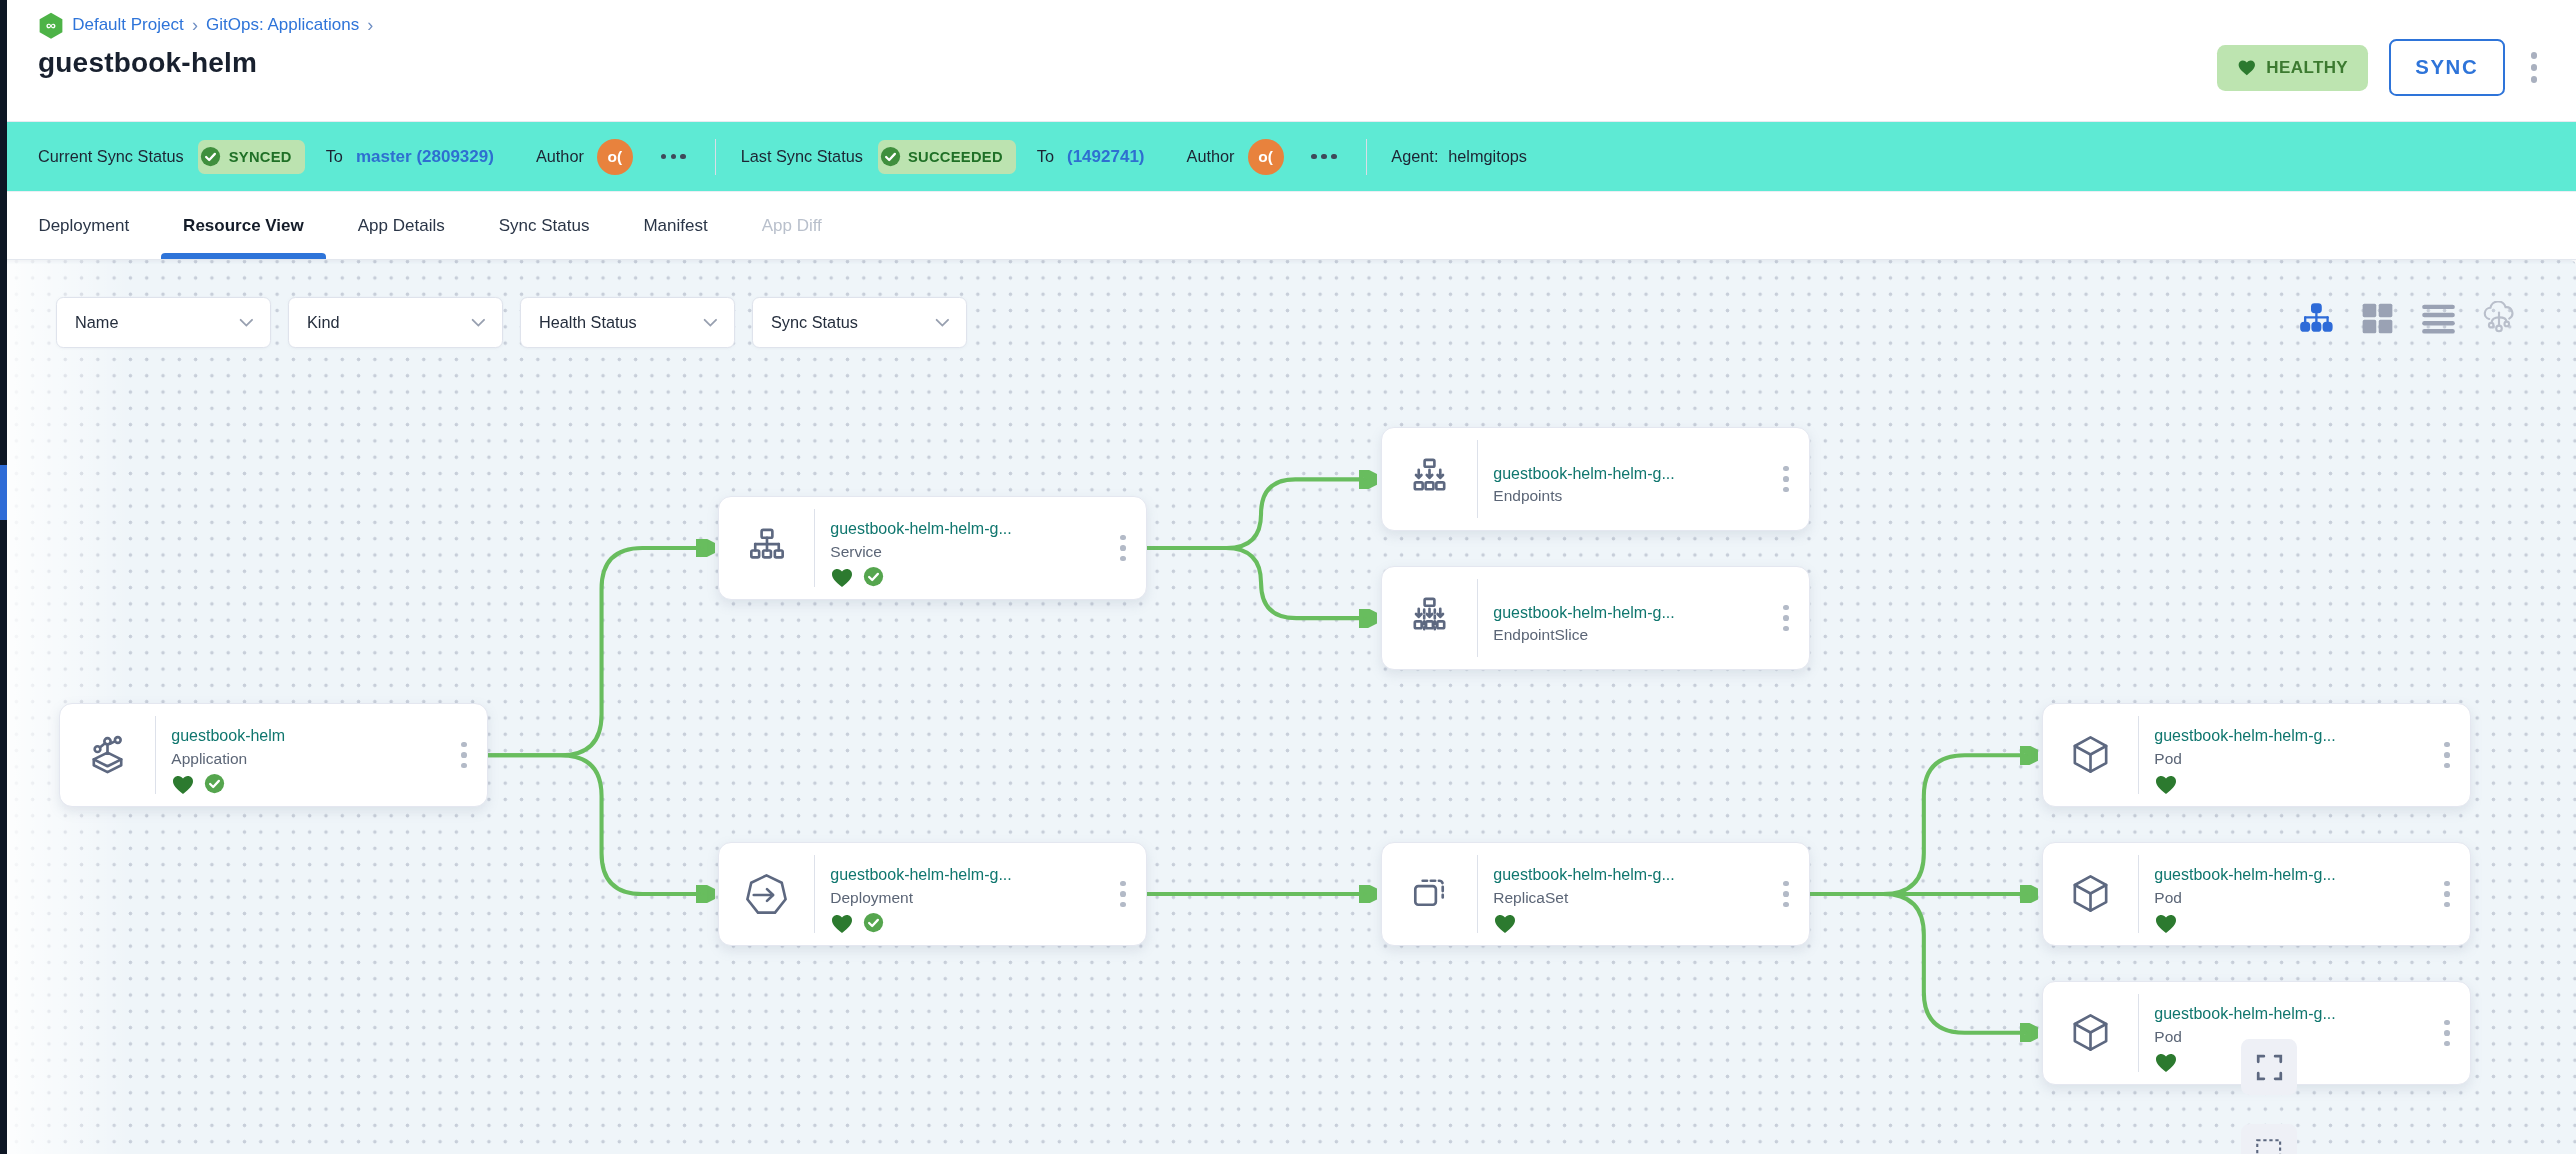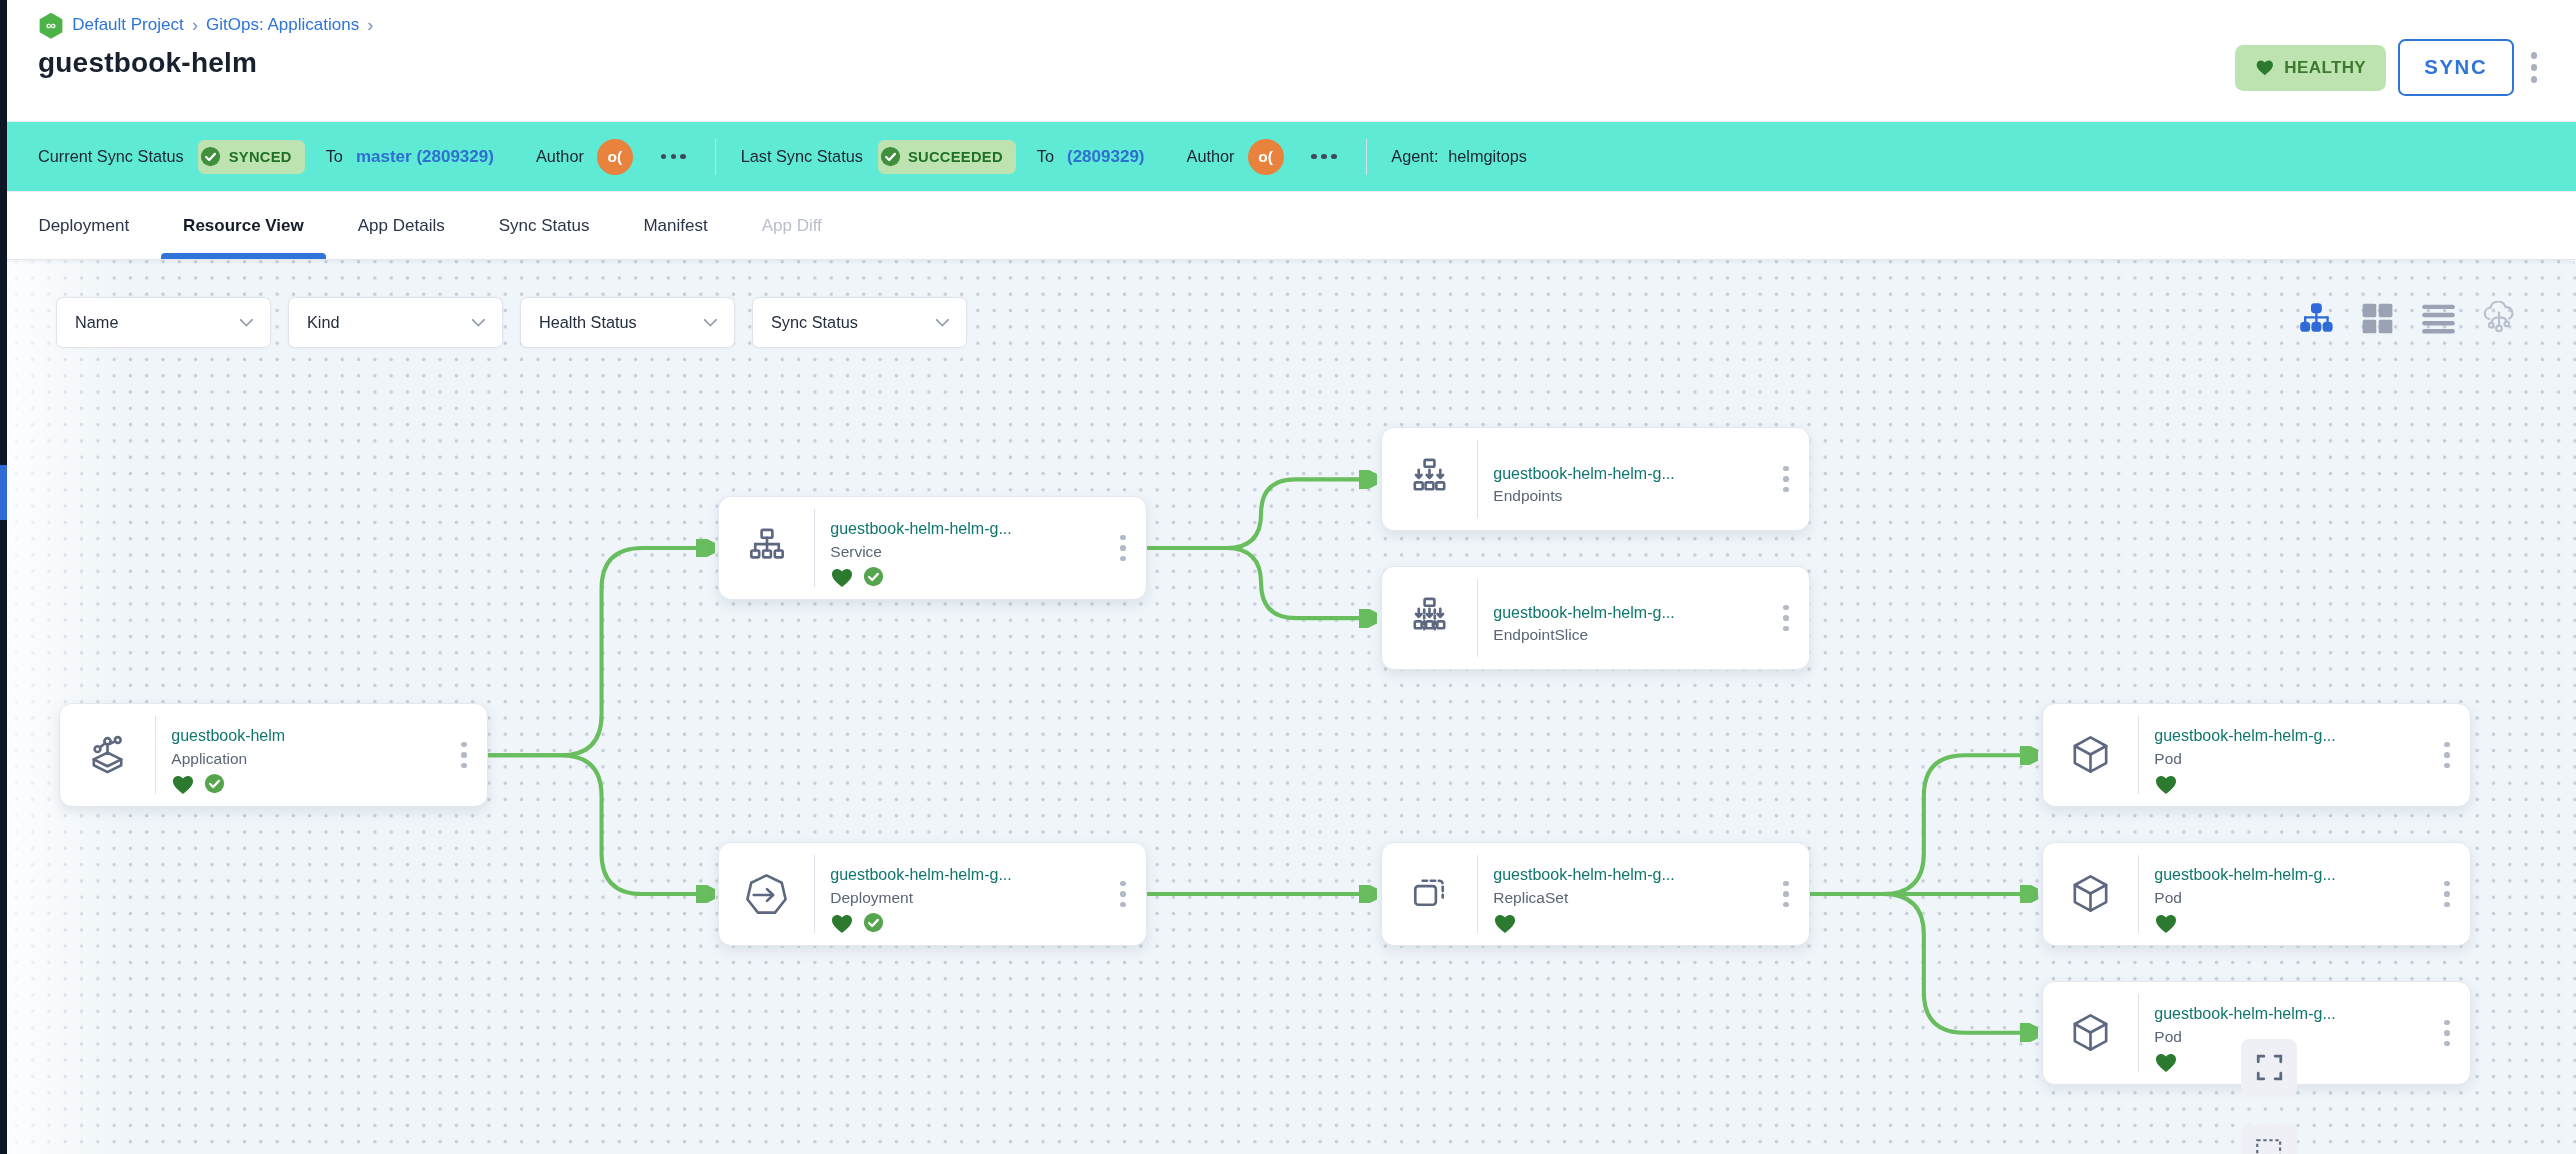--- a/index.html
+++ b/index.html
@@ -10,21 +10,21 @@
   .left-strip { position:absolute; left:0; top:0; width:7.3px; height:100%; background:#0d1624; z-index:60; }
   .left-strip-active { position:absolute; left:0; top:465px; width:7.3px; height:55px; background:#2e6bd6; z-index:61; }
 
   
   .header { position:relative; height:121px; background:#fff; padding:11.4px 0 0 38px; }
   .breadcrumb { display:flex; align-items:center; gap:8.2px; font-size:17px; color:#2e74d9; }
   .breadcrumb .crumb { cursor:pointer; }
   .breadcrumb .sep { color:#6f8fc4; font-size:18px; }
   .logo { width:26px; height:28px; display:flex; align-items:center; justify-content:center; }
   .page-title { margin-top:7.3px; font-size:28px; font-weight:700; color:#18202e; letter-spacing:0.2px; }
-  .header-actions { position:absolute; right:34px; top:39px; display:flex; align-items:center; gap:12px; }
+  .header-actions { position:absolute; right:34px; top:39px; display:flex; align-items:center; gap:21px; }
   .health-badge { display:flex; align-items:center; gap:9.8px; background:#bde4b0; border-radius:8.2px; height:46px; padding:0 19.6px; color:#3c7a30; font-weight:700; font-size:17px; letter-spacing:0.4px; }
   .sync-btn { width:116px; height:57px; border:2.4px solid #2e74d9; border-radius:7.3px; background:#fff; color:#2e74d9; font-weight:700; font-size:20.4px; letter-spacing:1.6px; display:flex; align-items:center; justify-content:center; cursor:pointer; font-family:"Liberation Sans",sans-serif; }
   .kebab-v { display:flex; flex-direction:column; gap:5.7px; padding:4.9px; cursor:pointer; }
   .kebab-v i { width:6.5px; height:6.5px; border-radius:50%; background:#a9b0bf; }
 
   
   .status-bar { height:71px; background:#5eead4; border-top:0.8px solid #e7eaf1; border-bottom:0.8px solid #eceef4; display:flex; align-items:center; padding-left:38px; font-size:16.3px; color:#1d2433; }
   .sgroup { display:flex; align-items:center; }
   .slabel { margin-right:14.7px; }
   .badge { display:flex; align-items:center; gap:7.3px; background:#bce3b0; border-radius:6.5px; height:34px; padding:0 13px 0 2px; color:#1f7026; font-weight:700; font-size:14.7px; letter-spacing:0.3px; }
@@ -136,21 +136,21 @@
   <div class="sgroup">
     <span class="slabel">Last Sync Status</span>
     <span class="badge">
       <svg width="21" height="21" viewBox="0 0 24 24">
           <circle cx="12" cy="12" r="11" fill="#3f8f3d"></circle>
           <path d="M7 12.5 L10.5 16 L17 9" stroke="#fff" stroke-width="2.6" fill="none" stroke-linecap="round" stroke-linejoin="round"></path>
         </svg>
       <span>SUCCEEDED</span>
     </span>
     <span class="to-label">To</span>
-    <span class="revision">(2809329)</span>
+    <span class="revision">(1492741)</span>
     <span class="author-label">Author</span>
     <span class="avatar">o(</span>
     <span class="more-dots">
         <i></i>
         <i></i>
         <i></i>
       </span>
   </div>
   <span class="vsep"></span>
   <div class="sgroup">

